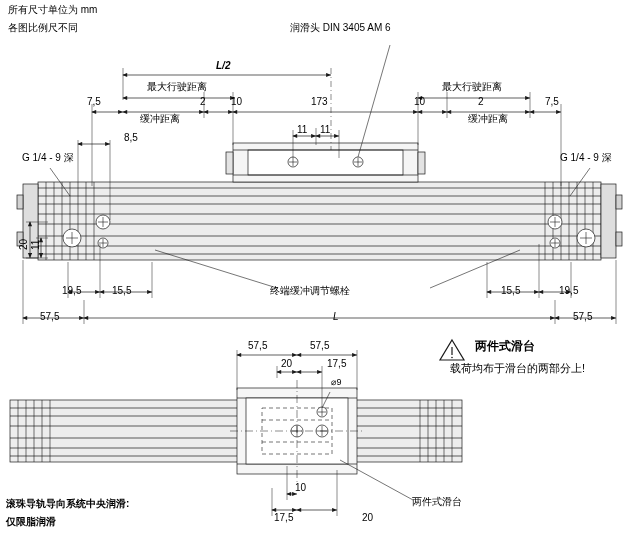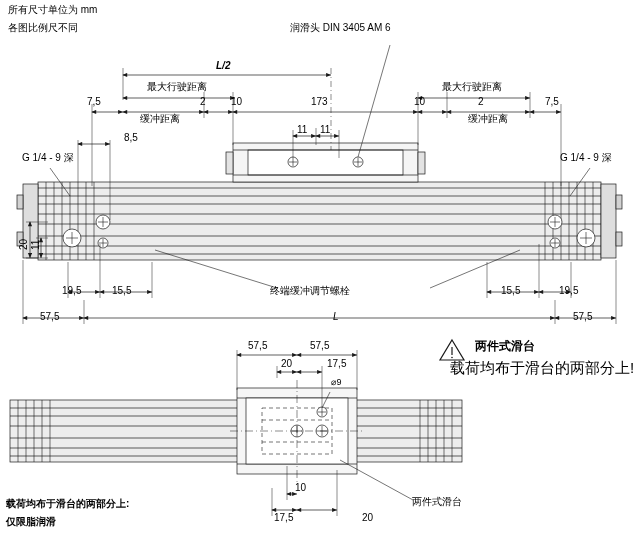--- a/index.html
+++ b/index.html
@@ -307,24 +307,24 @@
   <div class="txt" style="left:573px;top:311px;">57,5</div>
 
   <div class="txt" style="left:248px;top:340px;">57,5</div>
   <div class="txt" style="left:310px;top:340px;">57,5</div>
 
   <div class="txt" style="left:281px;top:358px;">20</div>
   <div class="txt" style="left:327px;top:358px;">17,5</div>
   <div class="txt sm" style="left:331px;top:376px;">⌀9</div>
 
   <div class="txt" style="left:475px;top:340px;font-size:12px;font-weight:bold;">两件式滑台</div>
-  <div class="txt" style="left:450px;top:362px;font-size:15px;">载荷均布于滑台的两部分上!</div>
+  <div class="txt" style="left:450px;top:362px;font-size:11px;">载荷均布于滑台的两部分上!</div>
 
   <div class="txt" style="left:295px;top:482px;">10</div>
   <div class="txt" style="left:274px;top:512px;">17,5</div>
   <div class="txt" style="left:362px;top:512px;">20</div>
 
   <div class="txt" style="left:412px;top:496px;">两件式滑台</div>
 
-  <div class="txt" style="left:6px;top:498px;font-weight:bold;">载荷均布于滑台的两部分上:</div>
+  <div class="txt" style="left:6px;top:498px;font-weight:bold;">滚珠导轨导向系统中央润滑:</div>
   <div class="txt" style="left:6px;top:516px;font-weight:bold;">仅限脂润滑</div>
 
 </div>
 
 </body></html>

